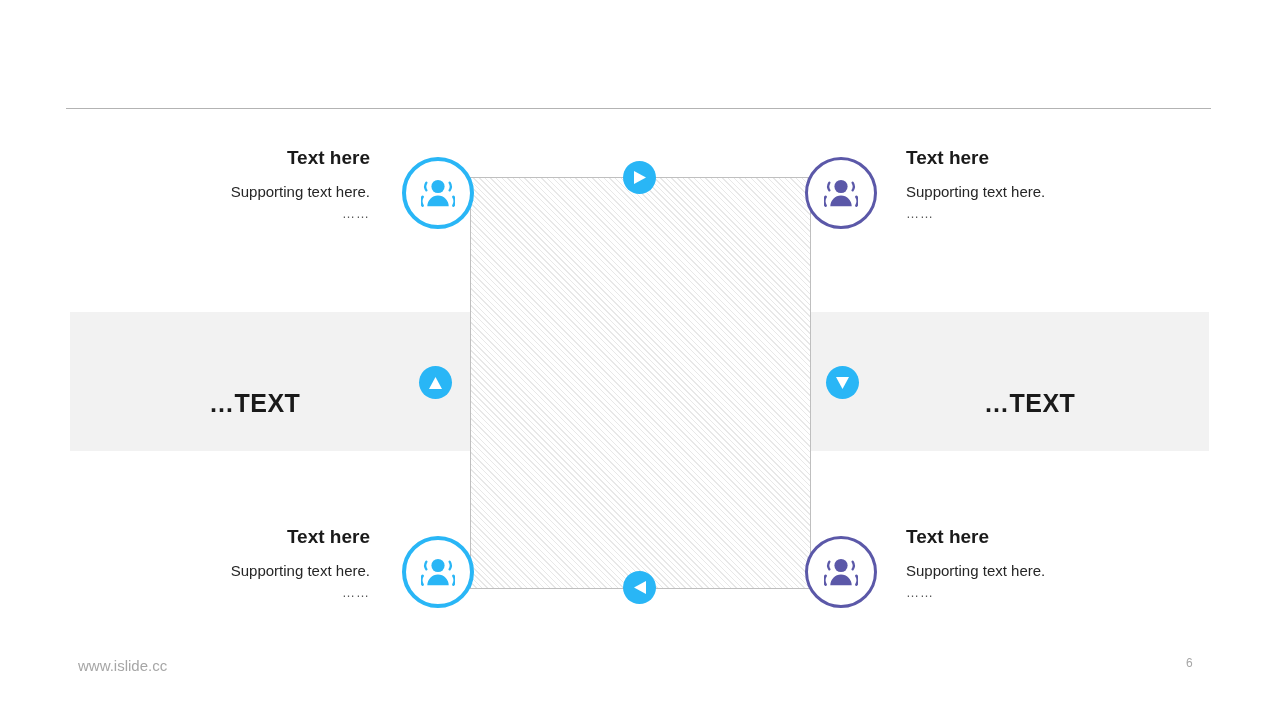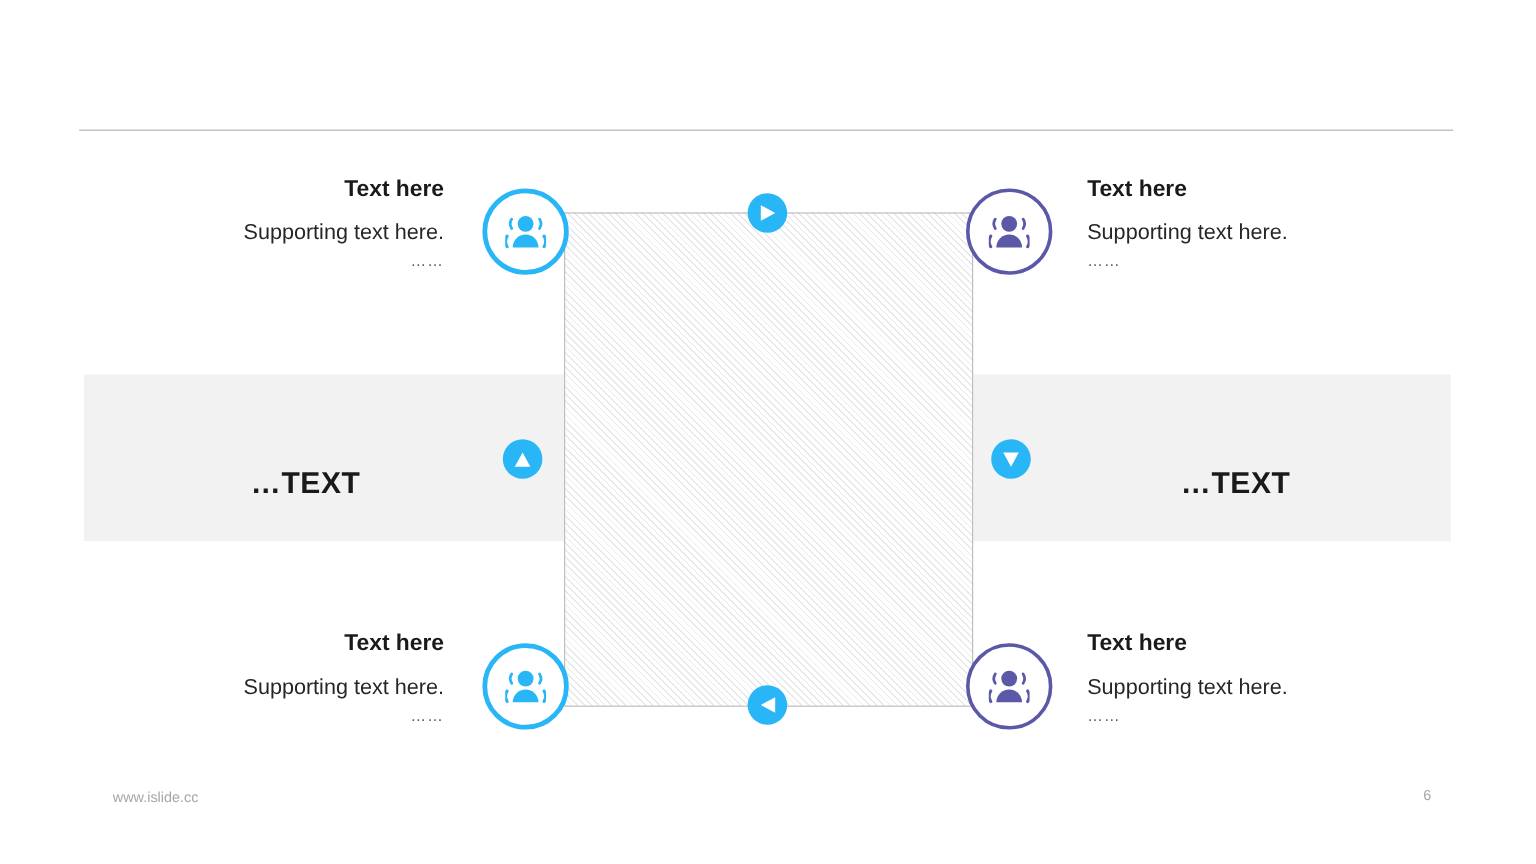--- a/index.html
+++ b/index.html
@@ -107,21 +107,21 @@
   
   .txtblock { position: absolute; width: 230px; }
   .txtblock .title {
     font-size: 19px;
     font-weight: bold;
     color: #1a1a1a;
     line-height: 1.1;
     margin: 0 0 14px 0;
   }
   .txtblock .sub {
-    font-size: 18px;
+    font-size: 15px;
     color: #262626;
     line-height: 1.15;
     margin: 0 0 6px 0;
   }
   .txtblock .dots {
     font-size: 13px;
     color: #595959;
     letter-spacing: 1px;
     margin: 0;
   }
@@ -141,23 +141,23 @@
     color: #1a1a1a;
     letter-spacing: 0.5px;
     margin-top: 16px;
   }
   .side-left  { left: 209px; top: 373px; }
   .side-right { left: 984px; top: 373px; }
 
   
   .footer-site {
     position: absolute;
-    left: 94px;
+    left: 78px;
     top: 657px;
-    font-size: 12px;
+    font-size: 15px;
     color: #a6a6a6;
   }
   .footer-page {
     position: absolute;
     left: 1186px;
     top: 656px;
     font-size: 12px;
     color: #a6a6a6;
   }
 </style>

